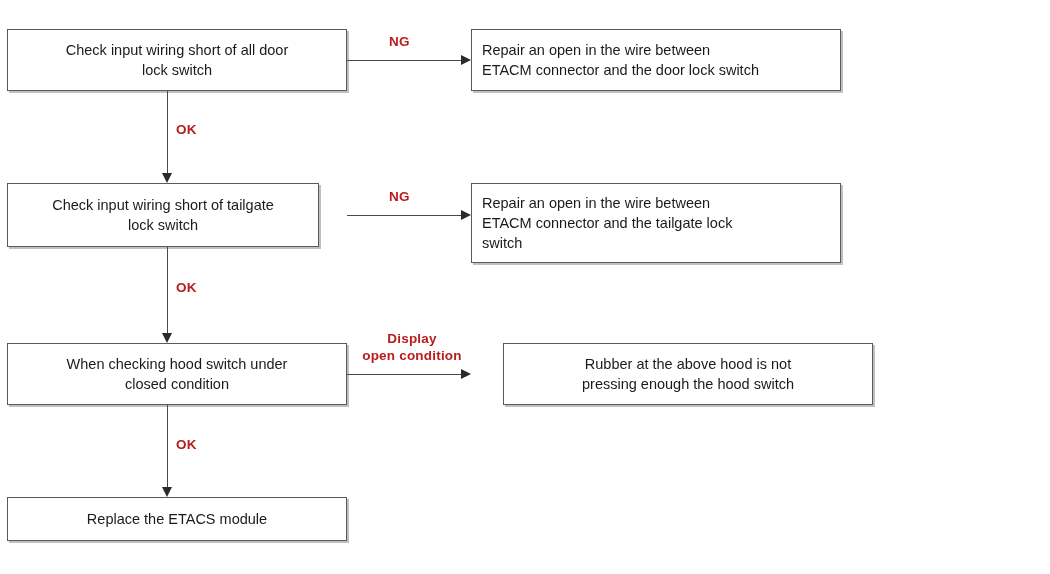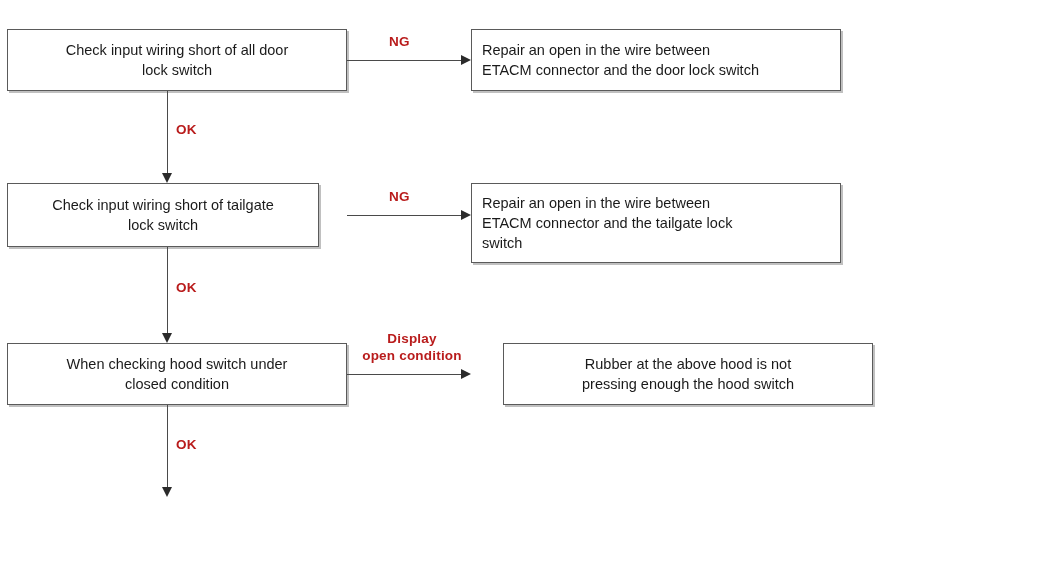--- a/index.html
+++ b/index.html
@@ -130,14 +130,17 @@
 
   <div class="hline" style="left:347px; top:374px; width:114px;"></div>
   <div class="arrow-right" style="left:461px; top:369px;"></div>
   <div class="edge-label center" style="left:350px; top:330px; width:124px;">Display
 open condition</div>
 
   <div class="vline" style="left:167px; top:405px; height:82px;"></div>
   <div class="arrow-down" style="left:162px; top:487px;"></div>
   <div class="edge-label" style="left:176px; top:436px;">OK</div>
 
+  <div class="node center" style="left:7px; top:497px; width:340px; height:44px;">
+    <span class="txt">Replace the ETACS module</span>
+  </div>
 
 </div>
 
 </body></html>

